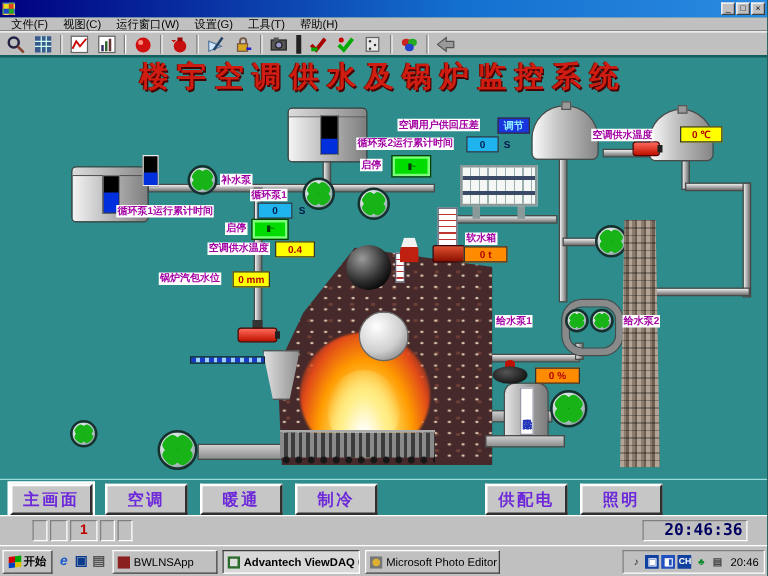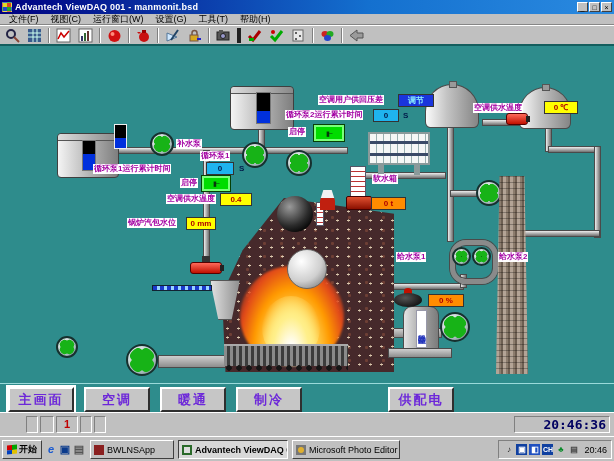--- a/index.html
+++ b/index.html
@@ -150,21 +150,20 @@
   .trayico { width:11px; height:11px; font-size:8px; line-height:11px; text-align:center; font-weight:bold; }
   .traytime { font-size:9px; margin-left:3px; }
 </style>
 </head>
 <body>
 
 <div id="app">
 
   <div class="titlebar">
     <span class="appicon"></span>
-    <span class="titletext">Advantech ViewDAQ 001 - manmonit.bsd</span>
     <span class="winbtns">
       <button class="wbtn">_</button>
       <button class="wbtn">□</button>
       <button class="wbtn">×</button>
     </span>
   </div>
 
   <div class="menubar">
     <span class="menu">文件(F)</span>
     <span class="menu">视图(C)</span>
@@ -270,20 +269,21 @@
       </button>
     <span class="tsep"></span>
     <button class="tbtn">
         <svg width="15" height="15">
           <polygon points="1,7.5 8,2 8,5 14,5 14,10 8,10 8,13" fill="#9a9a9a" stroke="#555"></polygon>
         </svg>
       </button>
   </div>
 
   <div class="canvas"></div>
+  <div class="hmi-title">楼宇空调供水及锅炉监控系统</div>
 
   <div class="ph" style="left:118px;top:147px;width:230px;"></div>
   <div class="pv" style="left:203px;top:150px;height:120px;"></div>
   <div class="pv" style="left:258px;top:128px;height:24px;"></div>
   <div class="pv" style="left:447px;top:126px;height:116px;"></div>
   <div class="ph" style="left:450px;top:190px;width:38px;"></div>
   <div class="ph" style="left:350px;top:172px;width:96px;"></div>
   <div class="pv" style="left:545px;top:128px;height:24px;"></div>
   <div class="ph" style="left:548px;top:146px;width:52px;"></div>
   <div class="pv" style="left:594px;top:146px;height:92px;"></div>
@@ -360,55 +360,56 @@
   <div class="lbl" style="left:180px;top:178px;">启停</div>
   <div class="ind" style="left:202px;top:176px;width:28px;height:15px;"></div>
 
   <div class="lbl" style="left:166px;top:194px;">空调供水温度</div>
   <div class="vbox vyellow" style="left:220px;top:193px;width:32px;">0.4</div>
 
   <div class="lbl" style="left:127px;top:218px;">锅炉汽包水位</div>
   <div class="vbox vyellow" style="left:186px;top:217px;width:30px;">0 mm</div>
 
   <div class="lbl" style="left:318px;top:95px;">空调用户供回压差</div>
-  <div class="vbox vblue" style="left:398px;top:94px;width:36px;">调节</div>
+  <div class="vbox vblue" style="left:398px;top:94px;width:26px;">调节</div>
 
   <div class="lbl" style="left:285px;top:110px;">循环泵2运行累计时间</div>
   <div class="vbox vcyan" style="left:373px;top:109px;width:26px;">0</div>
   <div class="unit" style="left:403px;top:111px;">S</div>
 
   <div class="lbl" style="left:288px;top:127px;">启停</div>
   <div class="ind" style="left:314px;top:125px;width:30px;height:16px;"></div>
 
   <div class="lbl" style="left:473px;top:103px;">空调供水温度</div>
   <div class="vbox vyellow" style="left:544px;top:101px;width:34px;">0 ℃</div>
 
-  <div class="lbl" style="left:372px;top:174px;">软水箱</div>
+  <div class="lbl" style="left:372px;top:186px;">软水箱</div>
   <div class="vbox vorange" style="left:371px;top:197px;width:35px;">0 t</div>
 
   <div class="lbl" style="left:396px;top:252px;">给水泵1</div>
   <div class="lbl" style="left:498px;top:252px;">给水泵2</div>
 
   <div class="vbox vorange" style="left:428px;top:294px;width:36px;">0 %</div>
 
   <div class="navstrip">
     <button class="navbtn active" style="left:8px;">主画面</button>
     <button class="navbtn" style="left:84px;">空调</button>
     <button class="navbtn" style="left:160px;">暖通</button>
     <button class="navbtn" style="left:236px;">制冷</button>
     <button class="navbtn" style="left:388px;">供配电</button>
+    <button class="navbtn" style="left:464px;">照明</button>
   </div>
 
   <div class="statusbar">
     <span class="scell" style="left:26px;width:12px;"></span>
     <span class="scell" style="left:40px;width:14px;"></span>
     <span class="scell num" style="left:56px;width:22px;">1</span>
     <span class="scell" style="left:80px;width:12px;"></span>
     <span class="scell" style="left:94px;width:12px;"></span>
-    <span class="scell time" style="left:514px;width:96px;">20:46:36</span>
+    <span class="scell time" style="left:514px;width:84px;">20:46:36</span>
   </div>
 
   <div class="tbar">
     <button class="startbtn">
       <span class="winflag">
           <i></i>
           <i></i>
           <i></i>
           <i></i>
         </span>

